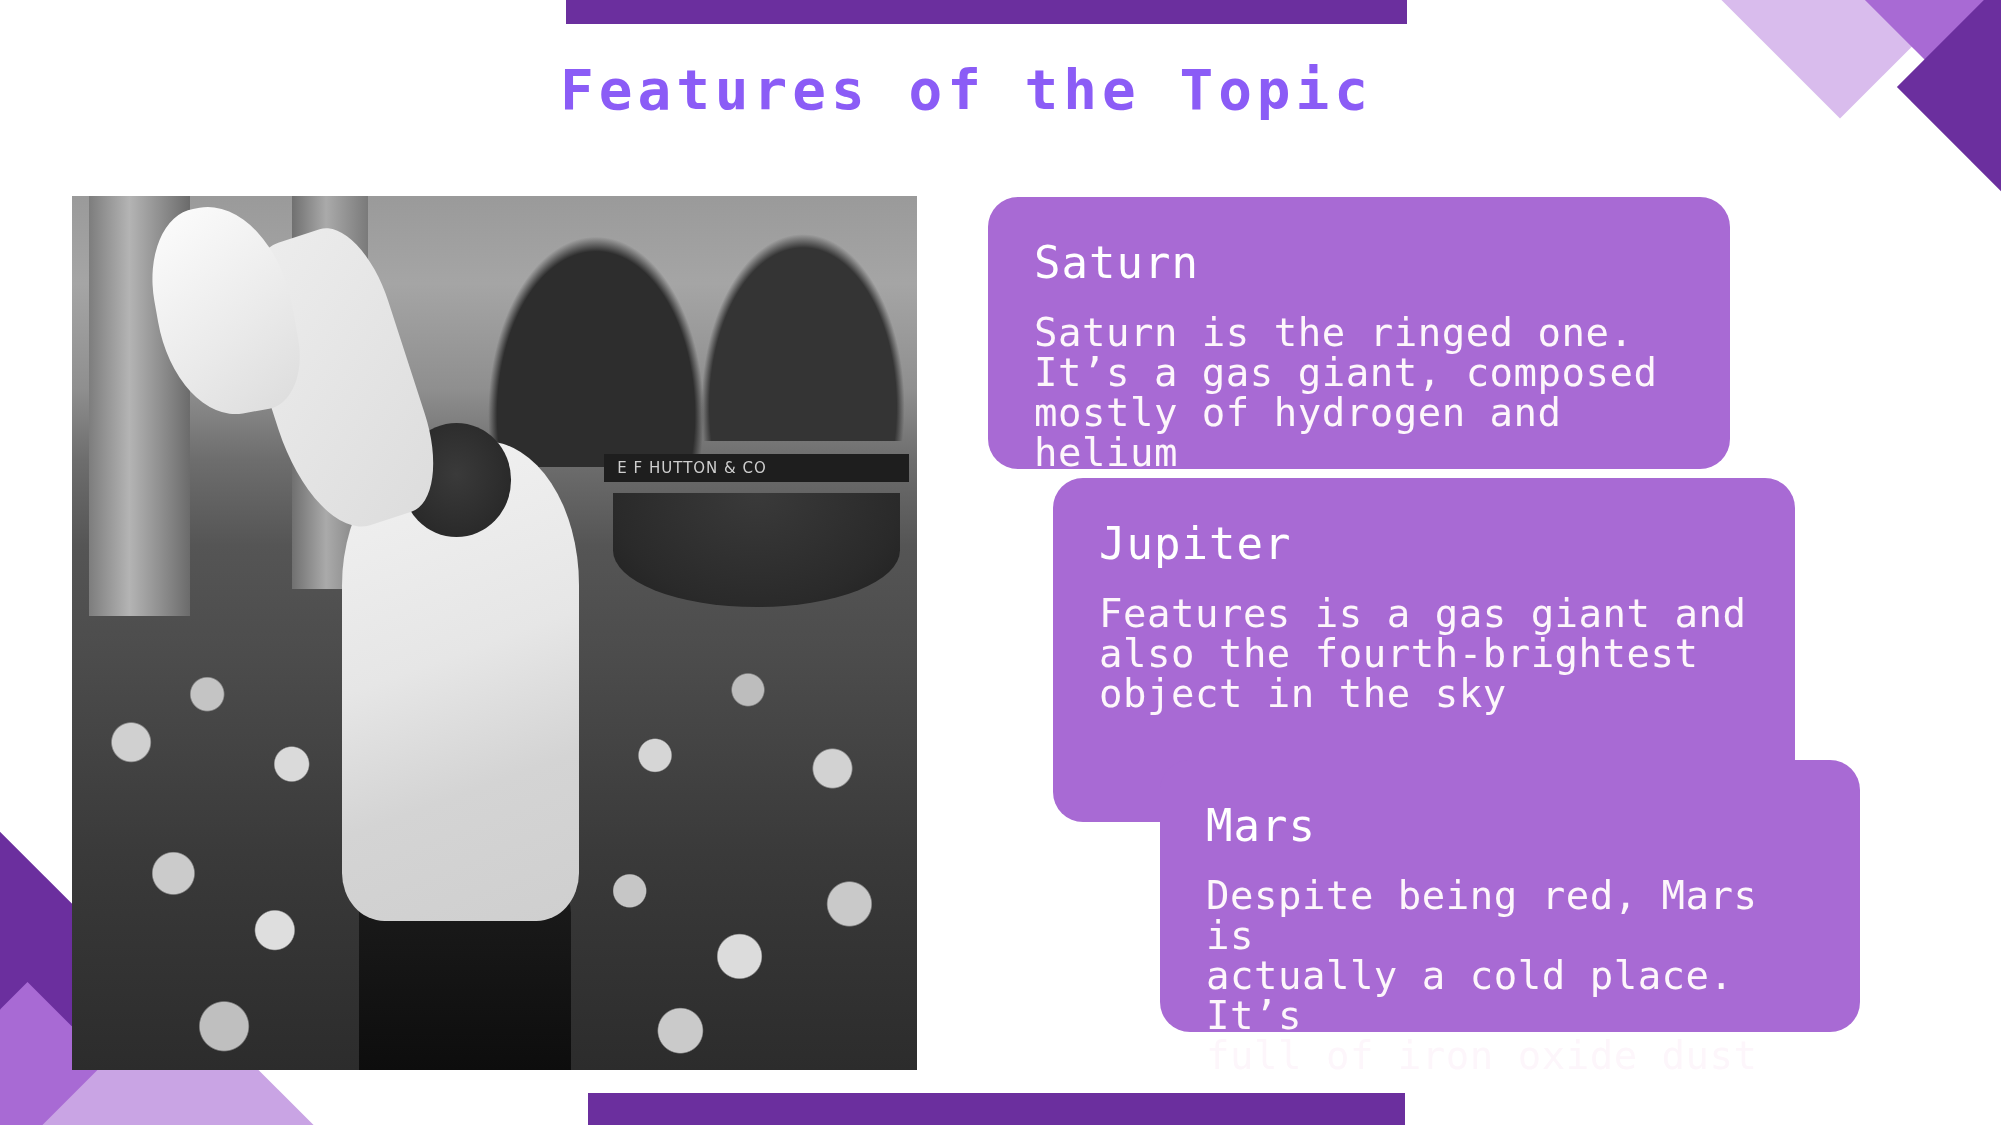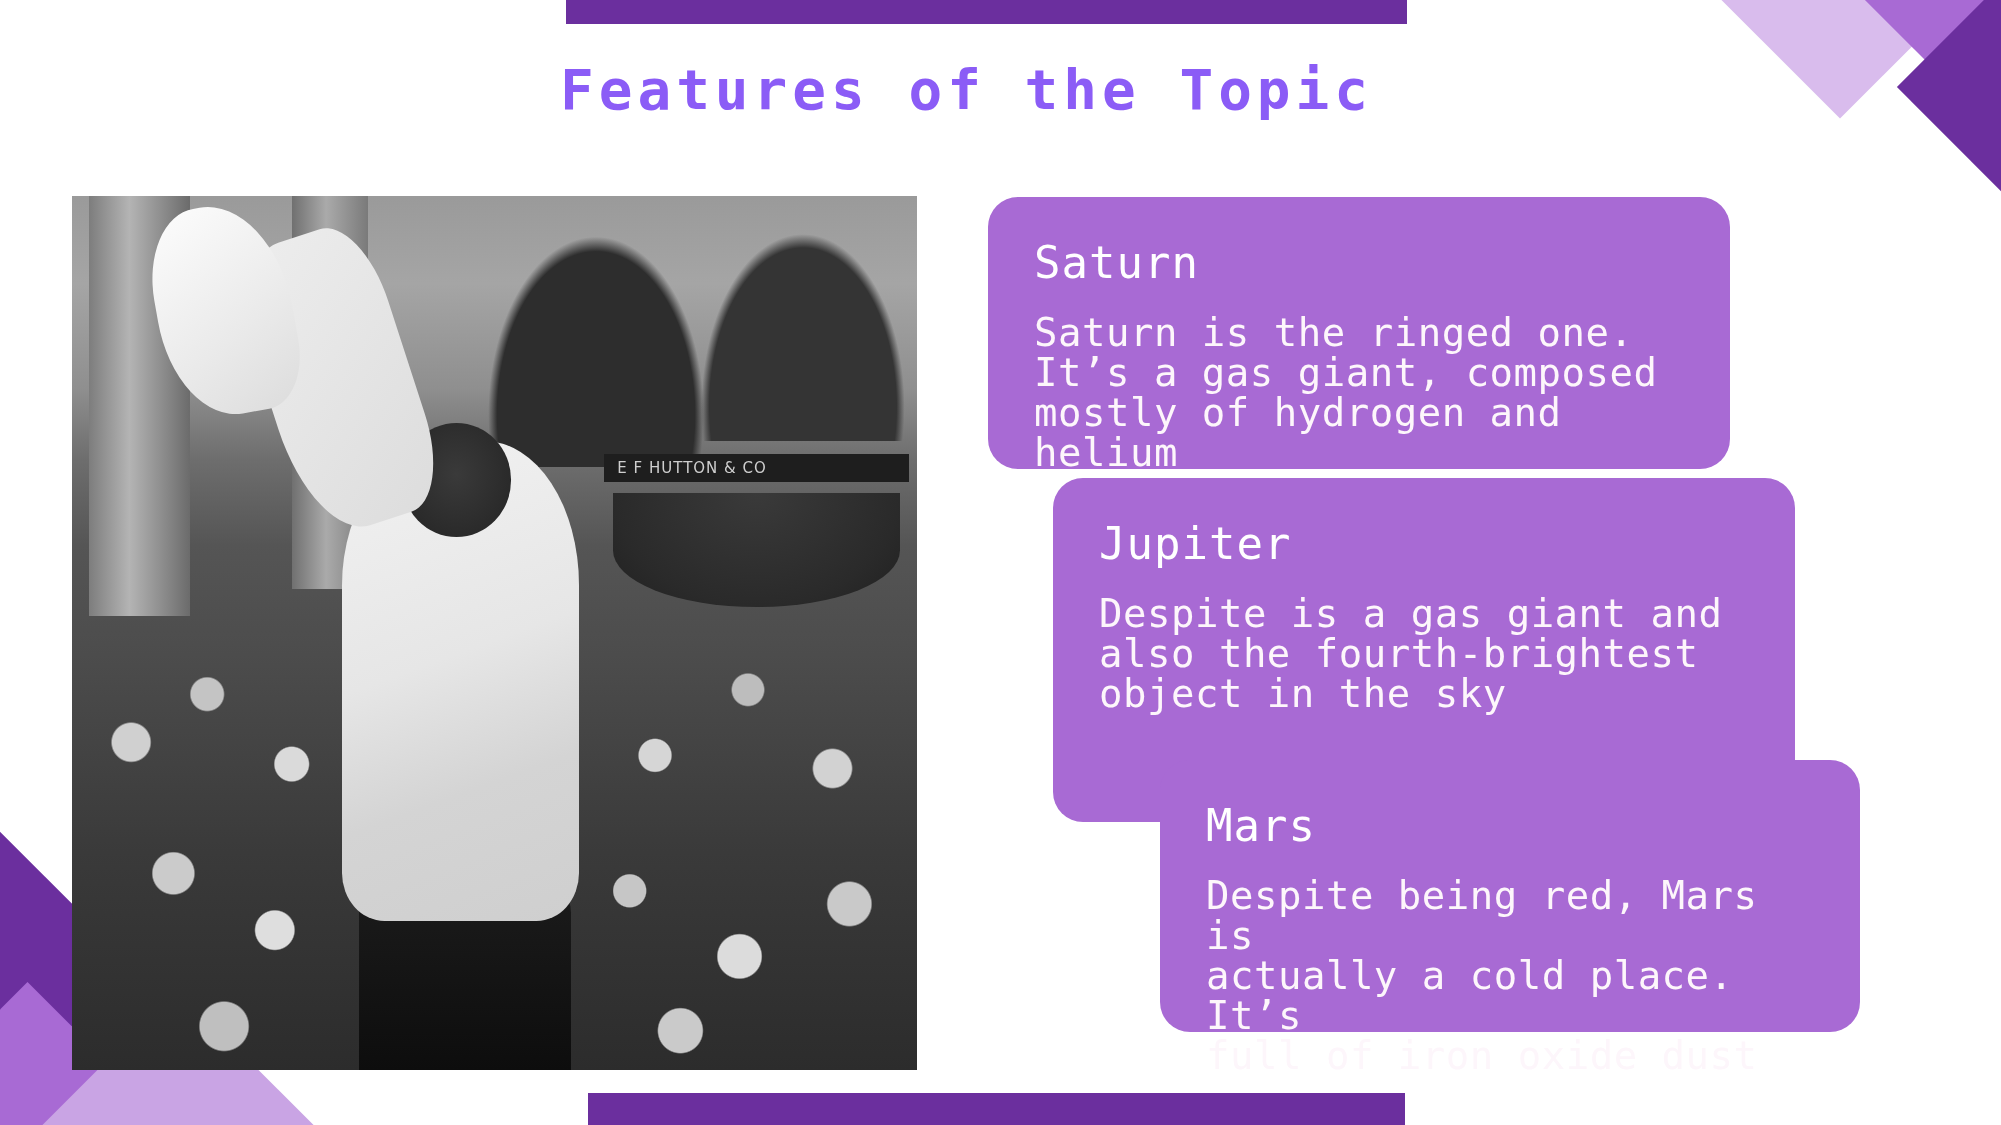--- a/index.html
+++ b/index.html
@@ -311,21 +311,21 @@
   <div class="card card-saturn">
     <div class="card-title">Saturn</div>
     <div class="card-body">Saturn is the ringed one.
 It’s a gas giant, composed
 mostly of hydrogen and
 helium</div>
   </div>
 
   <div class="card card-jupiter">
     <div class="card-title">Jupiter</div>
-    <div class="card-body">Despite is a gas giant and
+    <div class="card-body">Features is a gas giant and
 also the fourth-brightest
 object in the sky</div>
   </div>
 
   <div class="card card-mars">
     <div class="card-title">Mars</div>
     <div class="card-body">Despite being red, Mars is
 actually a cold place. It’s
 full of iron oxide dust</div>
   </div>

